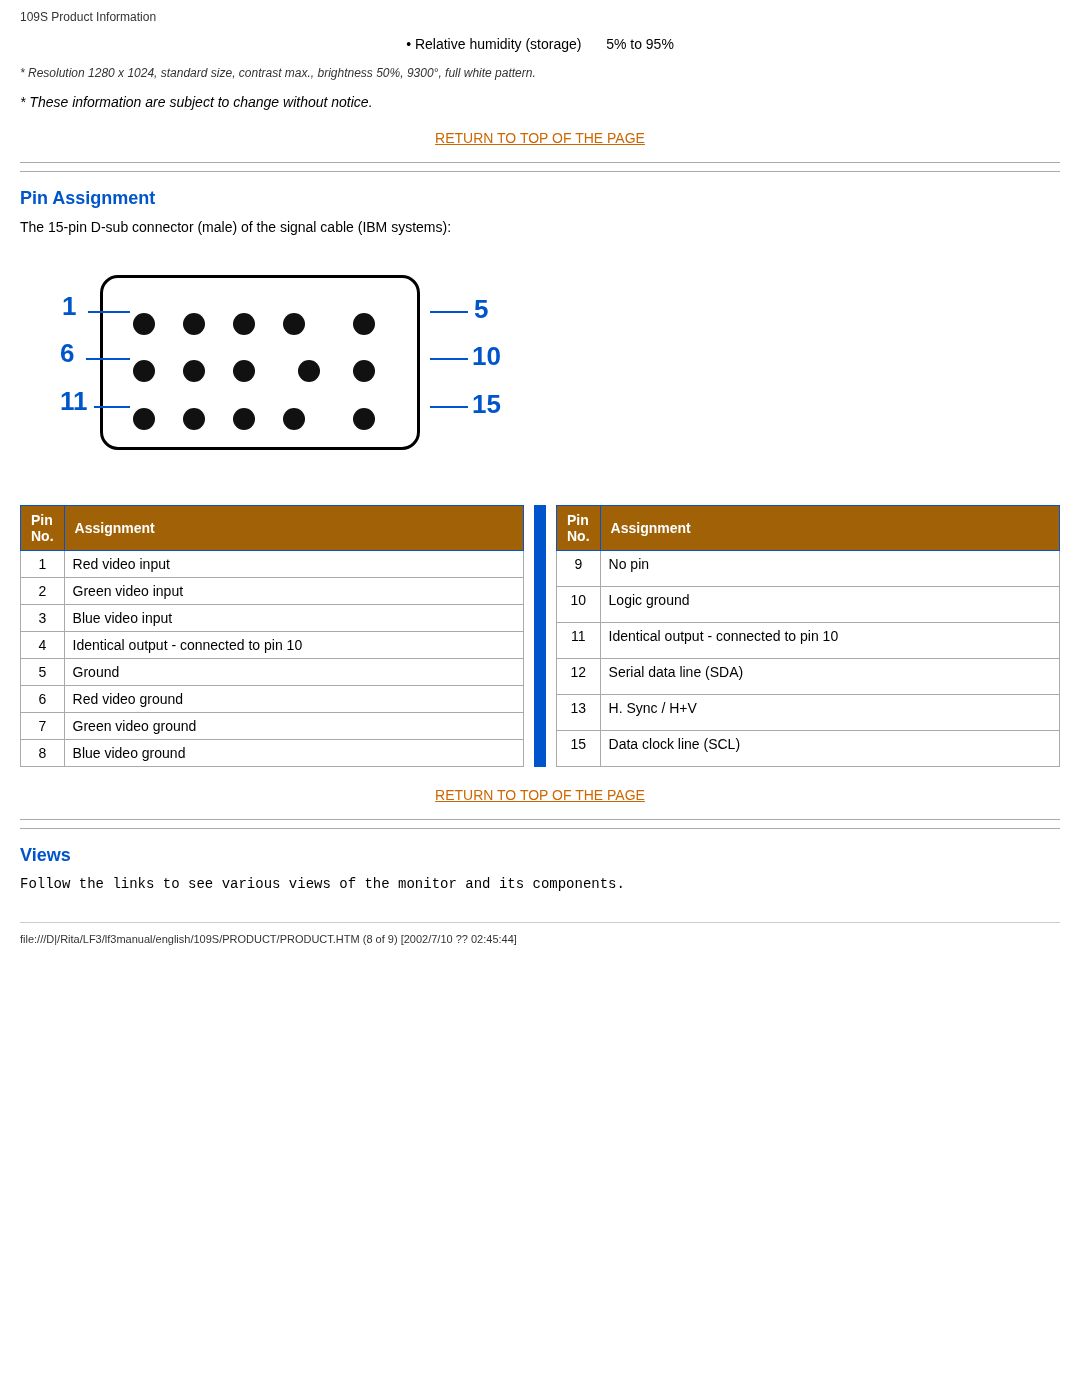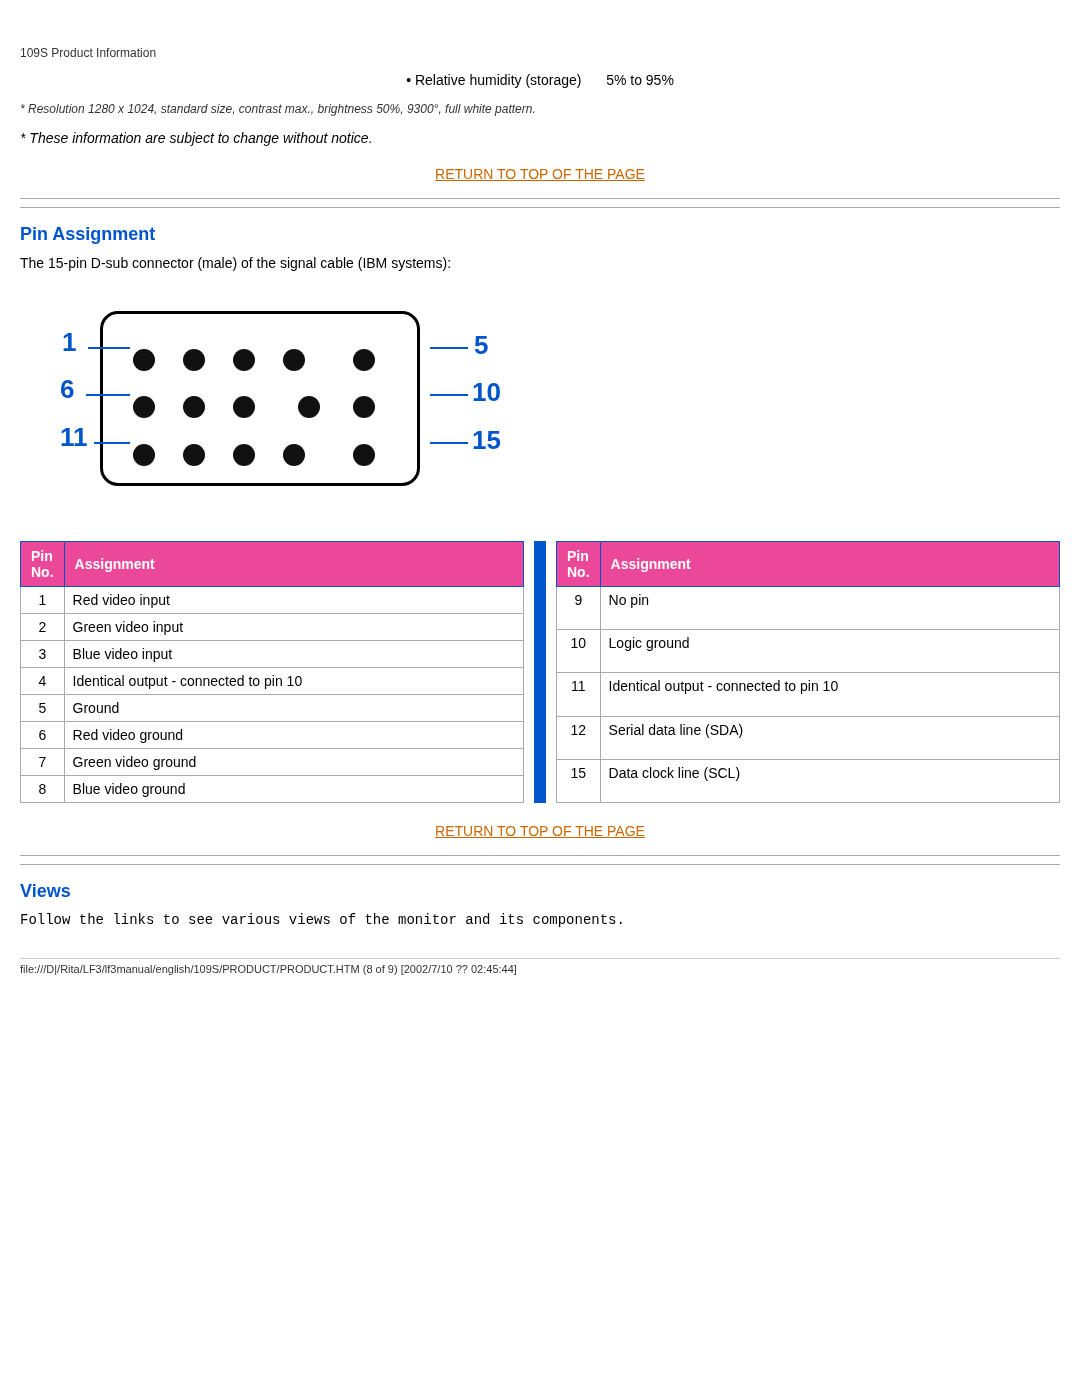--- a/index.html
+++ b/index.html
@@ -10,21 +10,20 @@
       background: #fff;
       width: 1080px;
       min-height: 1397px;
       padding: 10px 20px;
     }
 
     .page-title {
       font-size: 12px;
       color: #333;
       margin-bottom: 12px;
-      margin-top: 36px;
     }
 
     .spec-row {
       display: flex;
       align-items: flex-start;
       margin-bottom: 8px;
       justify-content: center;
     }
     .spec-label {
       width: 200px;
@@ -123,21 +122,21 @@
     .pin-table-container {
       display: flex;
       gap: 10px;
       margin: 20px 0;
     }
     table.pin-table {
       border-collapse: collapse;
       flex: 1;
     }
     table.pin-table th {
-      background: #ec4899;
+      background: #a16207;
       color: #fff;
       padding: 6px 10px;
       text-align: left;
       font-size: 14px;
       border: 1px solid #0055cc;
     }
     table.pin-table td {
       border: 1px solid #aaa;
       padding: 5px 8px;
       font-size: 14px;
@@ -156,21 +155,21 @@
       font-size: 14px;
       margin-bottom: 16px;
       font-family: Liberation Mono, monospace;
     }
 
     .footer-bar {
       font-size: 11px;
       color: #333;
       margin-top: 30px;
       border-top: 1px solid #ccc;
-      padding-top: 4px;
+      padding-top: 10px;
     }
   </style>
 </head>
 <body>
 
 <div class="page-title">109S Product Information</div>
 
 <div class="spec-row">
   <div class="spec-label">• Relative humidity (storage)</div>
   <div class="spec-value">5% to 95%</div>
@@ -299,20 +298,24 @@
         </tr>
         <tr>
           <td class="pin-num">11</td>
           <td>Identical output - connected to pin 10</td>
         </tr>
         <tr>
           <td class="pin-num">12</td>
           <td>Serial data line (SDA)</td>
         </tr>
         <tr>
+          <td class="pin-num">13</td>
+          <td>H. Sync / H+V</td>
+        </tr>
+        <tr>
           <td class="pin-num">15</td>
           <td>Data clock line (SCL)</td>
         </tr>
       </tbody>
   </table>
 </div>
 
 <div class="return-link">
   <a href="#">RETURN TO TOP OF THE PAGE</a>
 </div>

